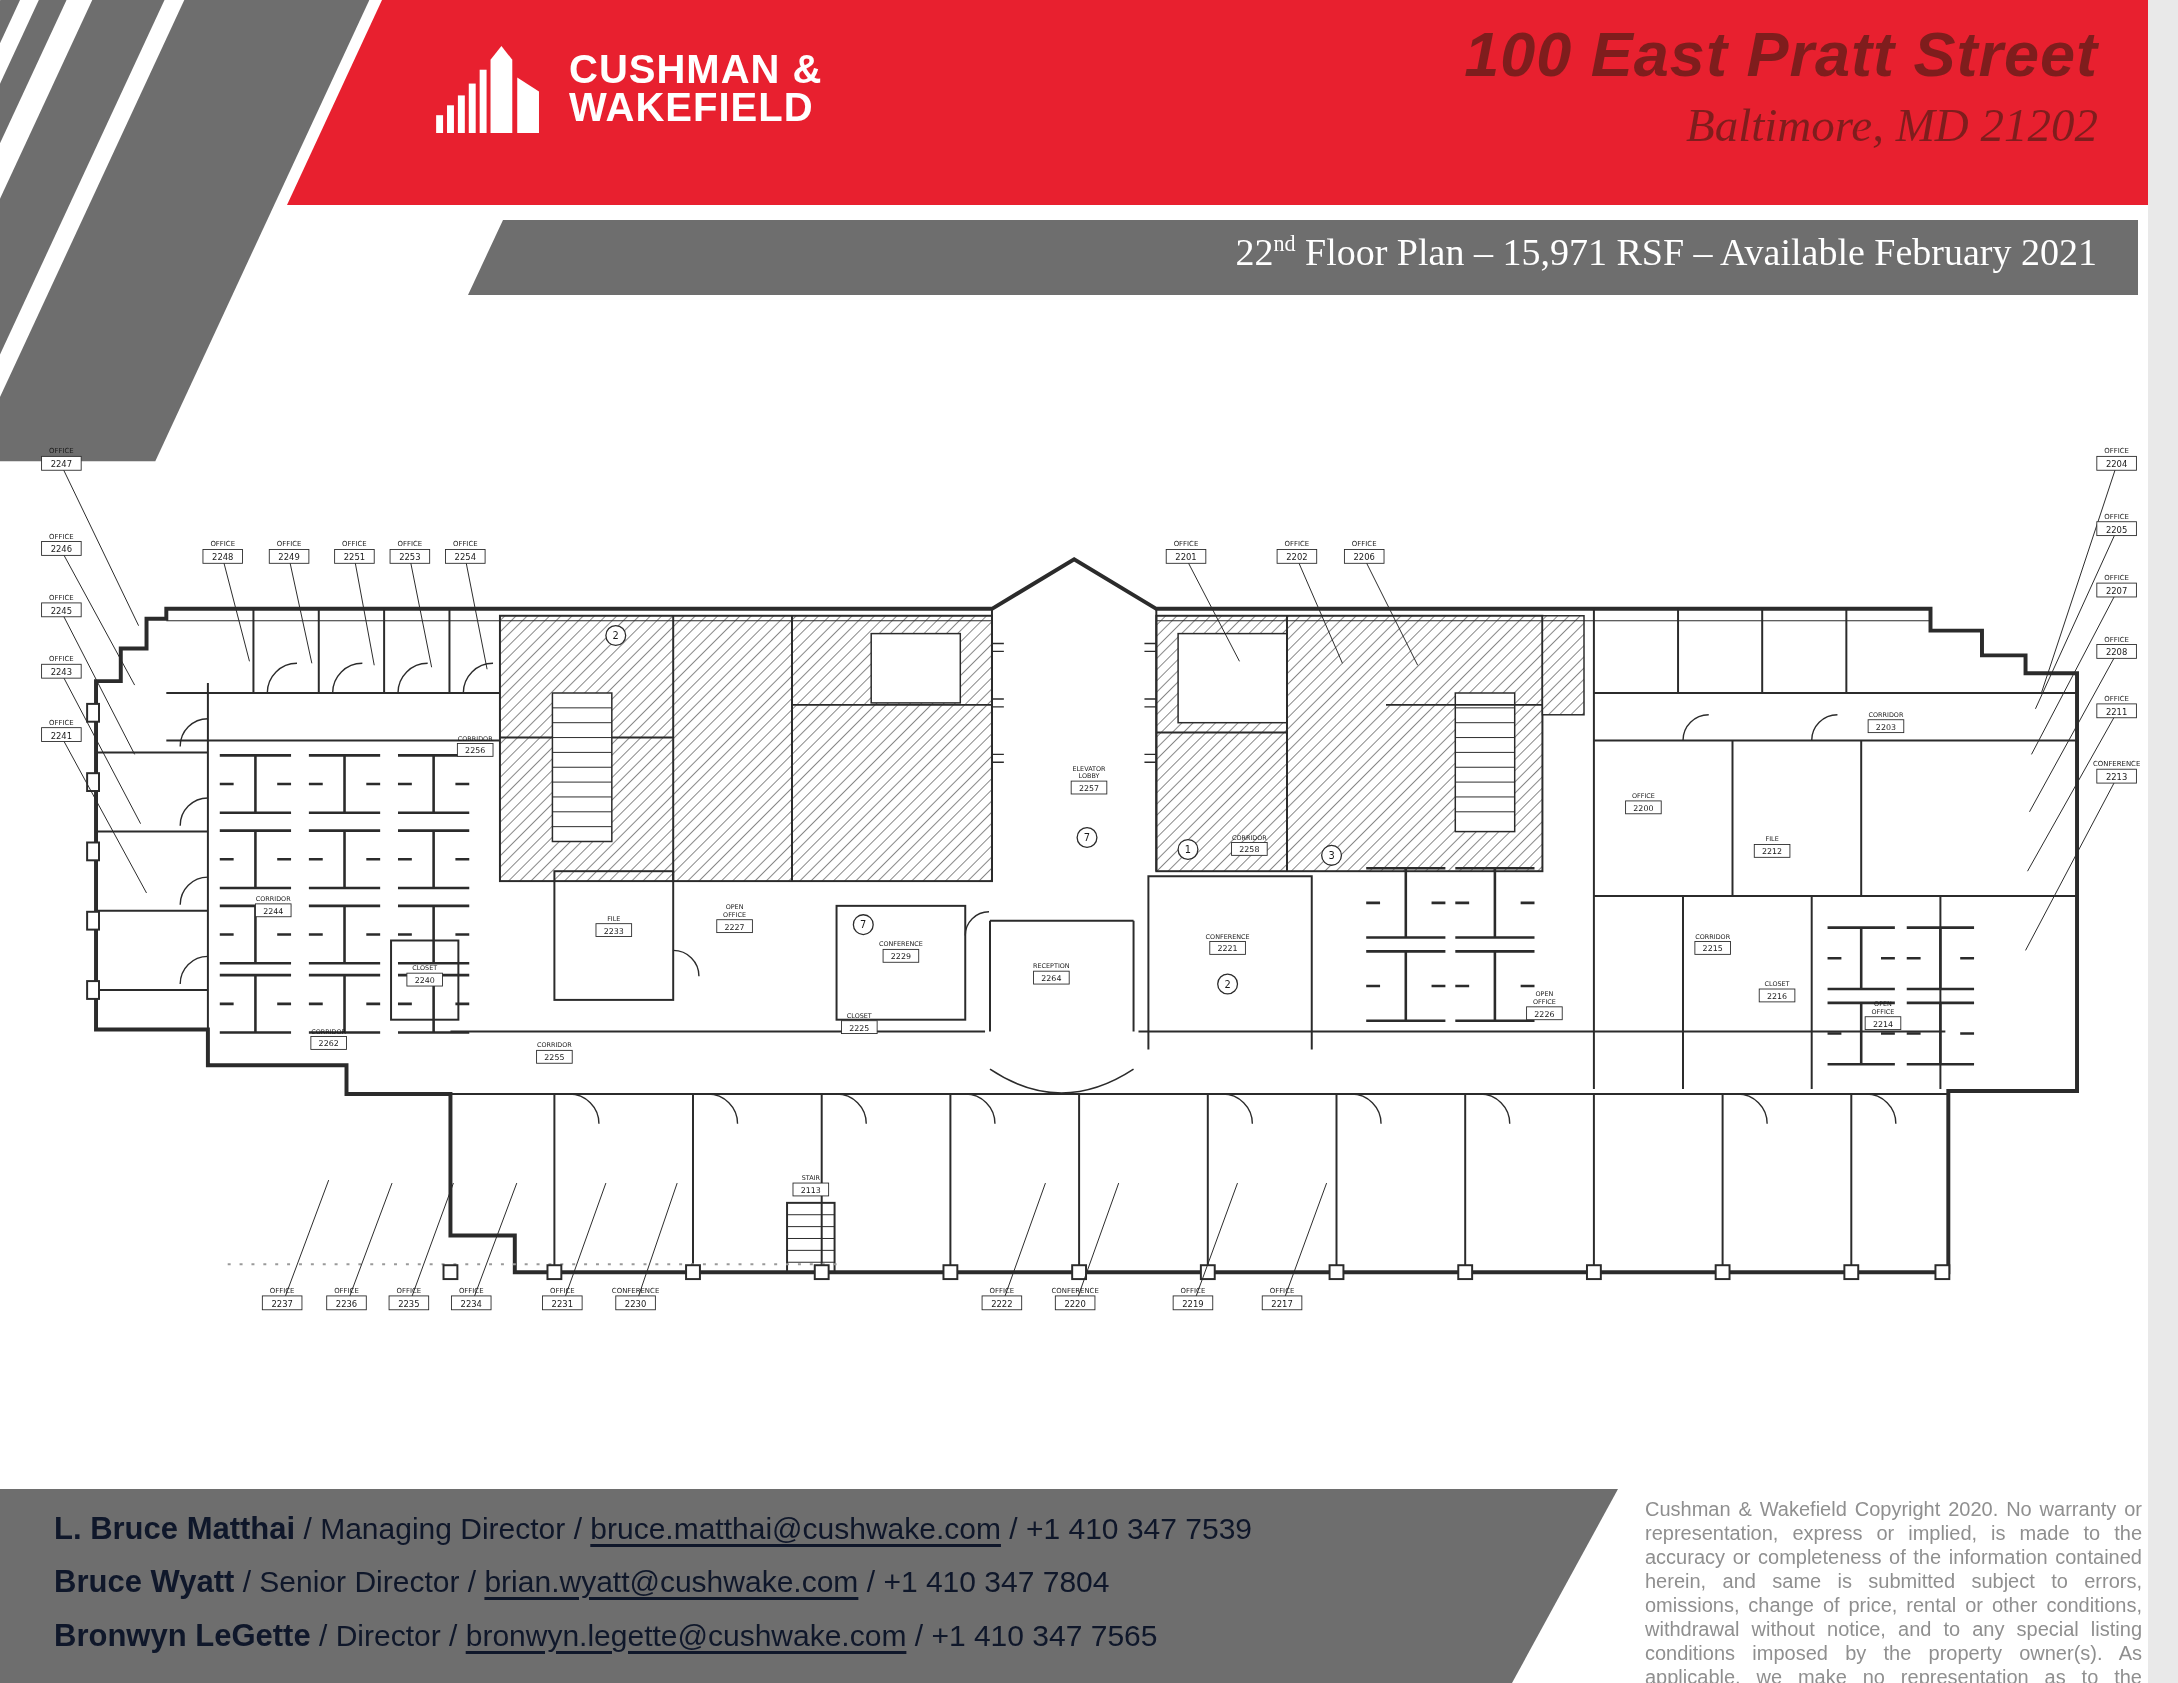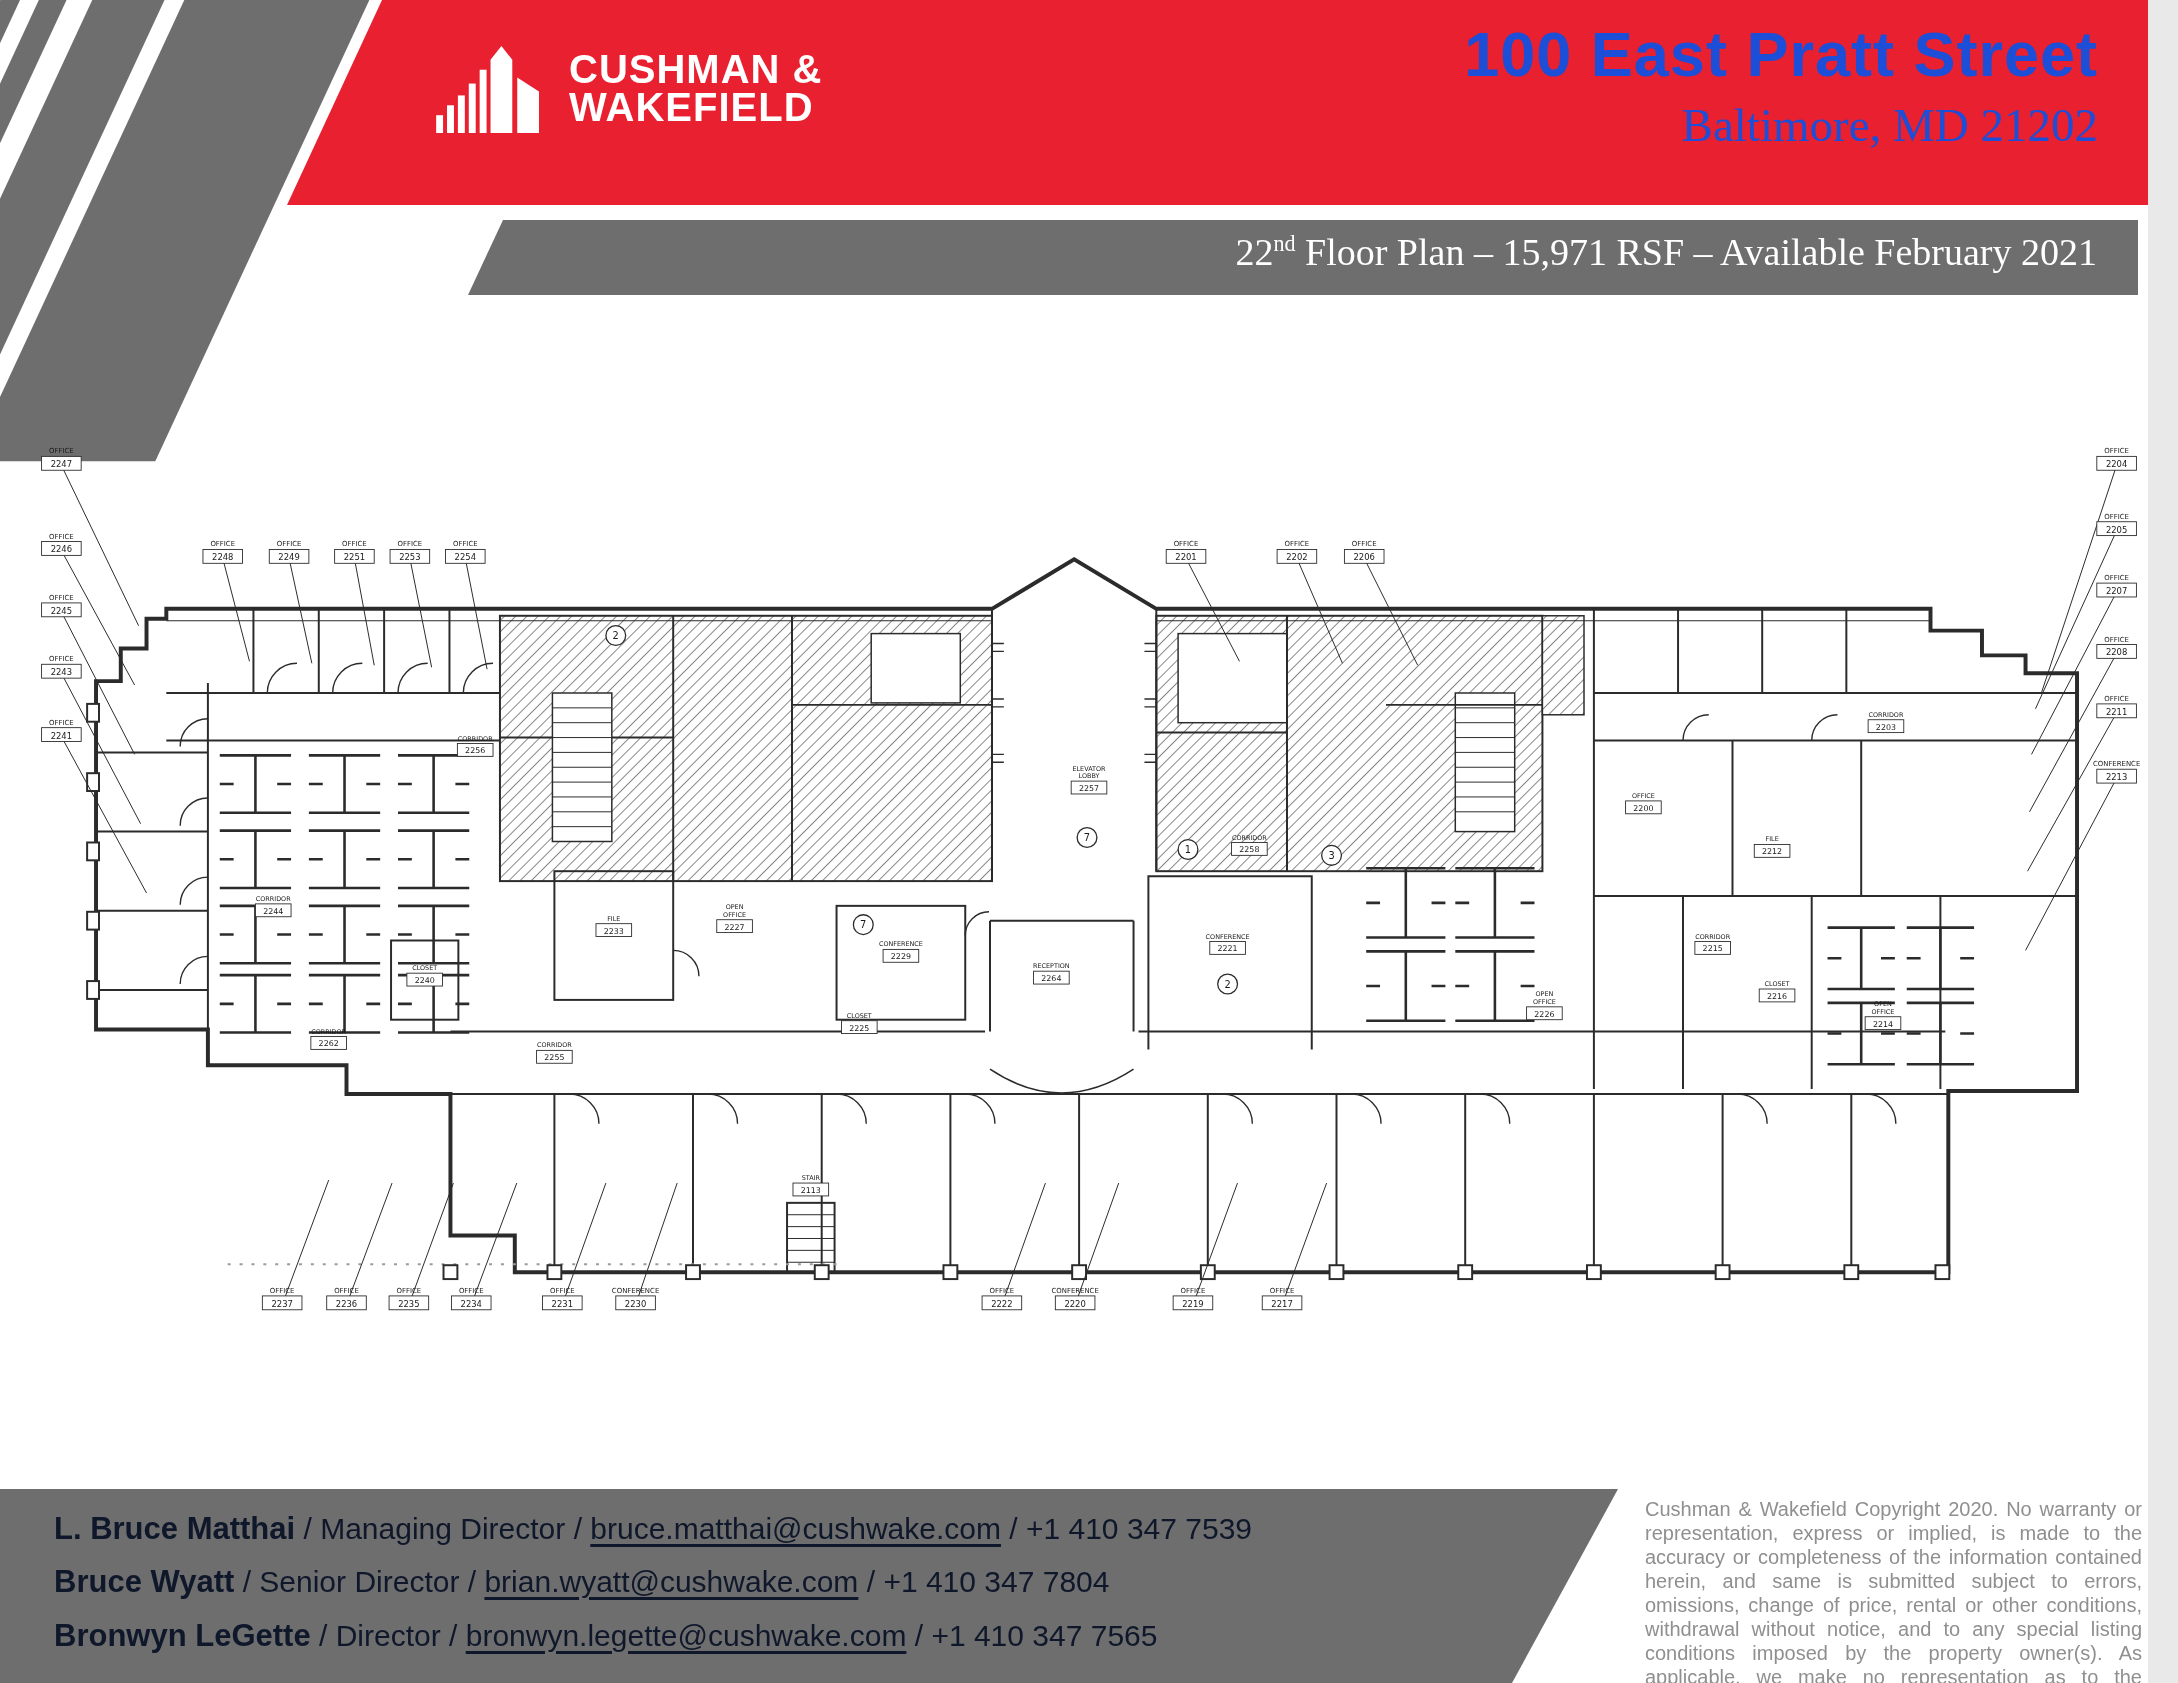--- a/index.html
+++ b/index.html
@@ -14,21 +14,21 @@
     background:var(--red,#E8202F);
     clip-path:polygon(382px 0,2178px 0,2178px 205px,287px 205px);
   }
   #gray-banner{
     position:absolute;left:0;top:220px;width:2138px;height:75px;
     background:var(--gray,#6E6E6E);
     clip-path:polygon(503px 0,2138px 0,2138px 75px,468px 75px);
   }
   #logo{position:absolute;left:436px;top:44px;display:flex;align-items:flex-start;}
   #logo-text{margin-left:18px;color:#fff;font-weight:bold;font-size:40px;line-height:38px;letter-spacing:1px;margin-top:6px;}
-  #title-block{position:absolute;right:50px;top:18px;width:1188px;text-align:right;color:#1d4ed8;}
+  #title-block{position:absolute;right:50px;top:18px;width:1188px;text-align:right;color:#7f1d1d;font-style:italic;}
   #main-title{font-size:63px;font-weight:bold;letter-spacing:1px;}
   #sub-title{font-family:"Liberation Serif",serif;font-size:47px;margin-top:8px;}
   #banner-text{
     position:absolute;right:51px;top:230px;width:1386px;text-align:right;
     color:#fff;font-family:"Liberation Serif",serif;font-size:38px;
   }
   #banner-text sup{font-size:58%;vertical-align:super;margin-top:35px;}
   
   #plan{position:absolute;left:0;top:0;}
   .wall{stroke:#2b2b2b;fill:none;}

